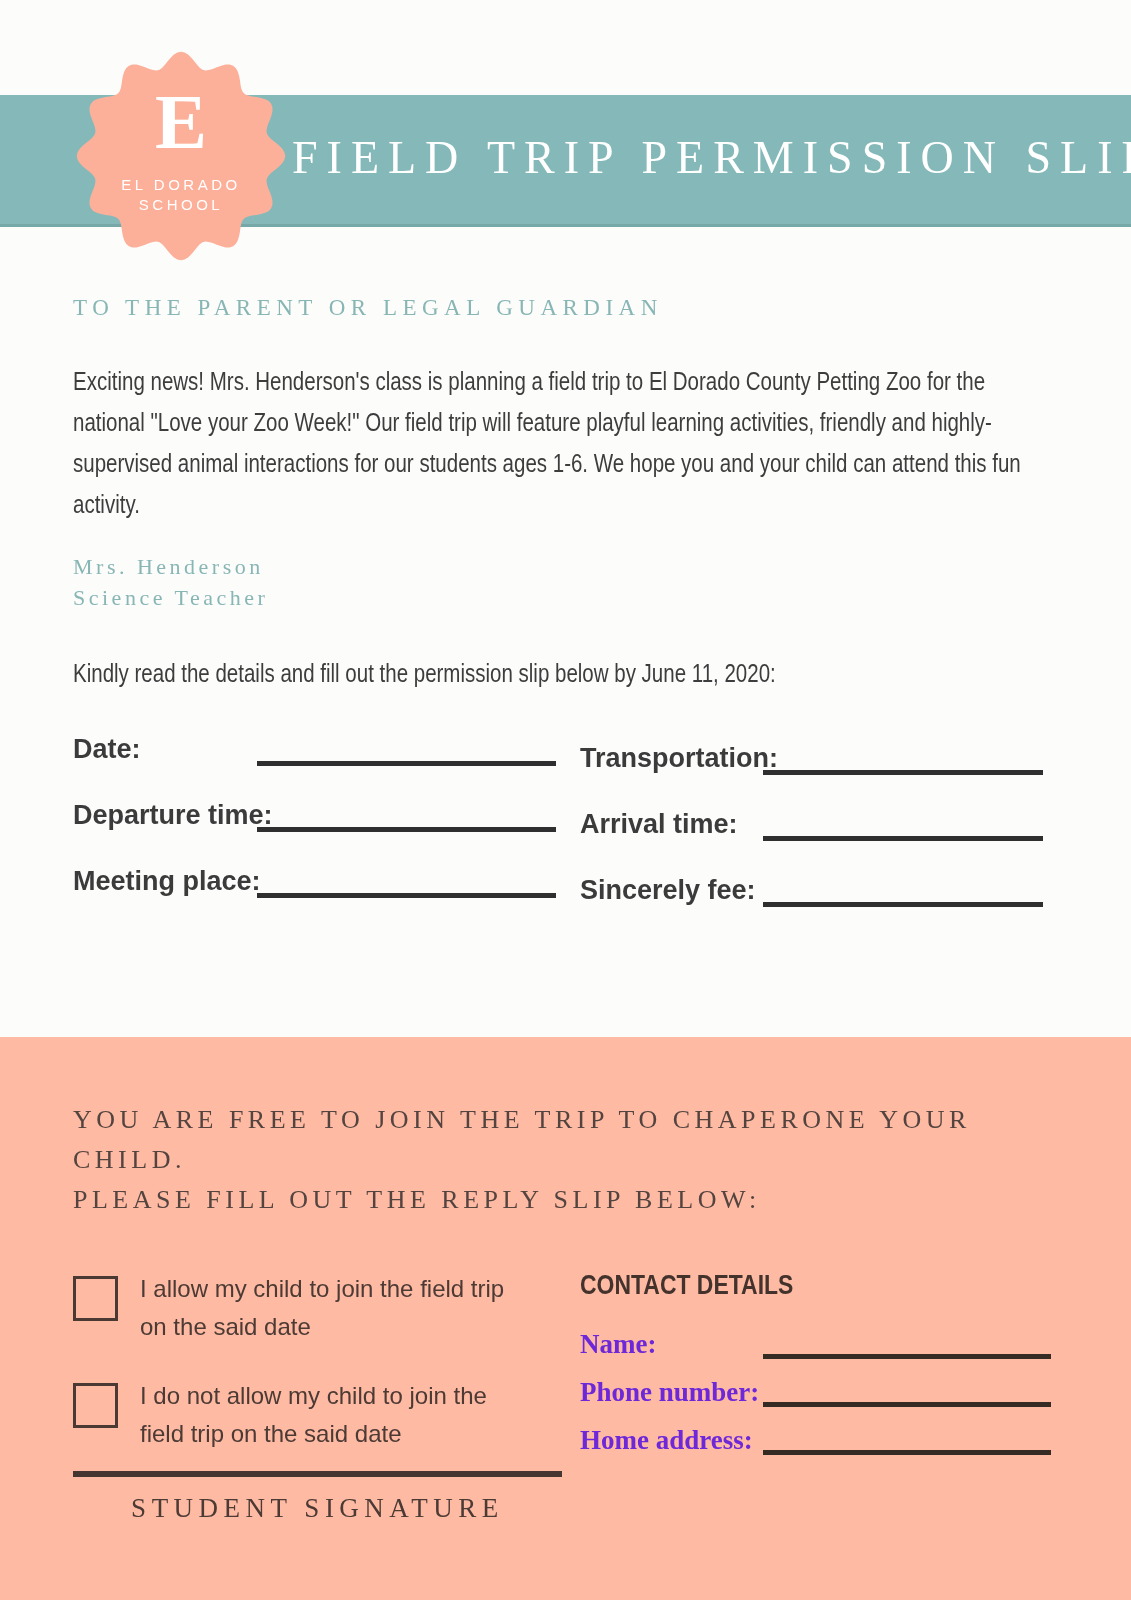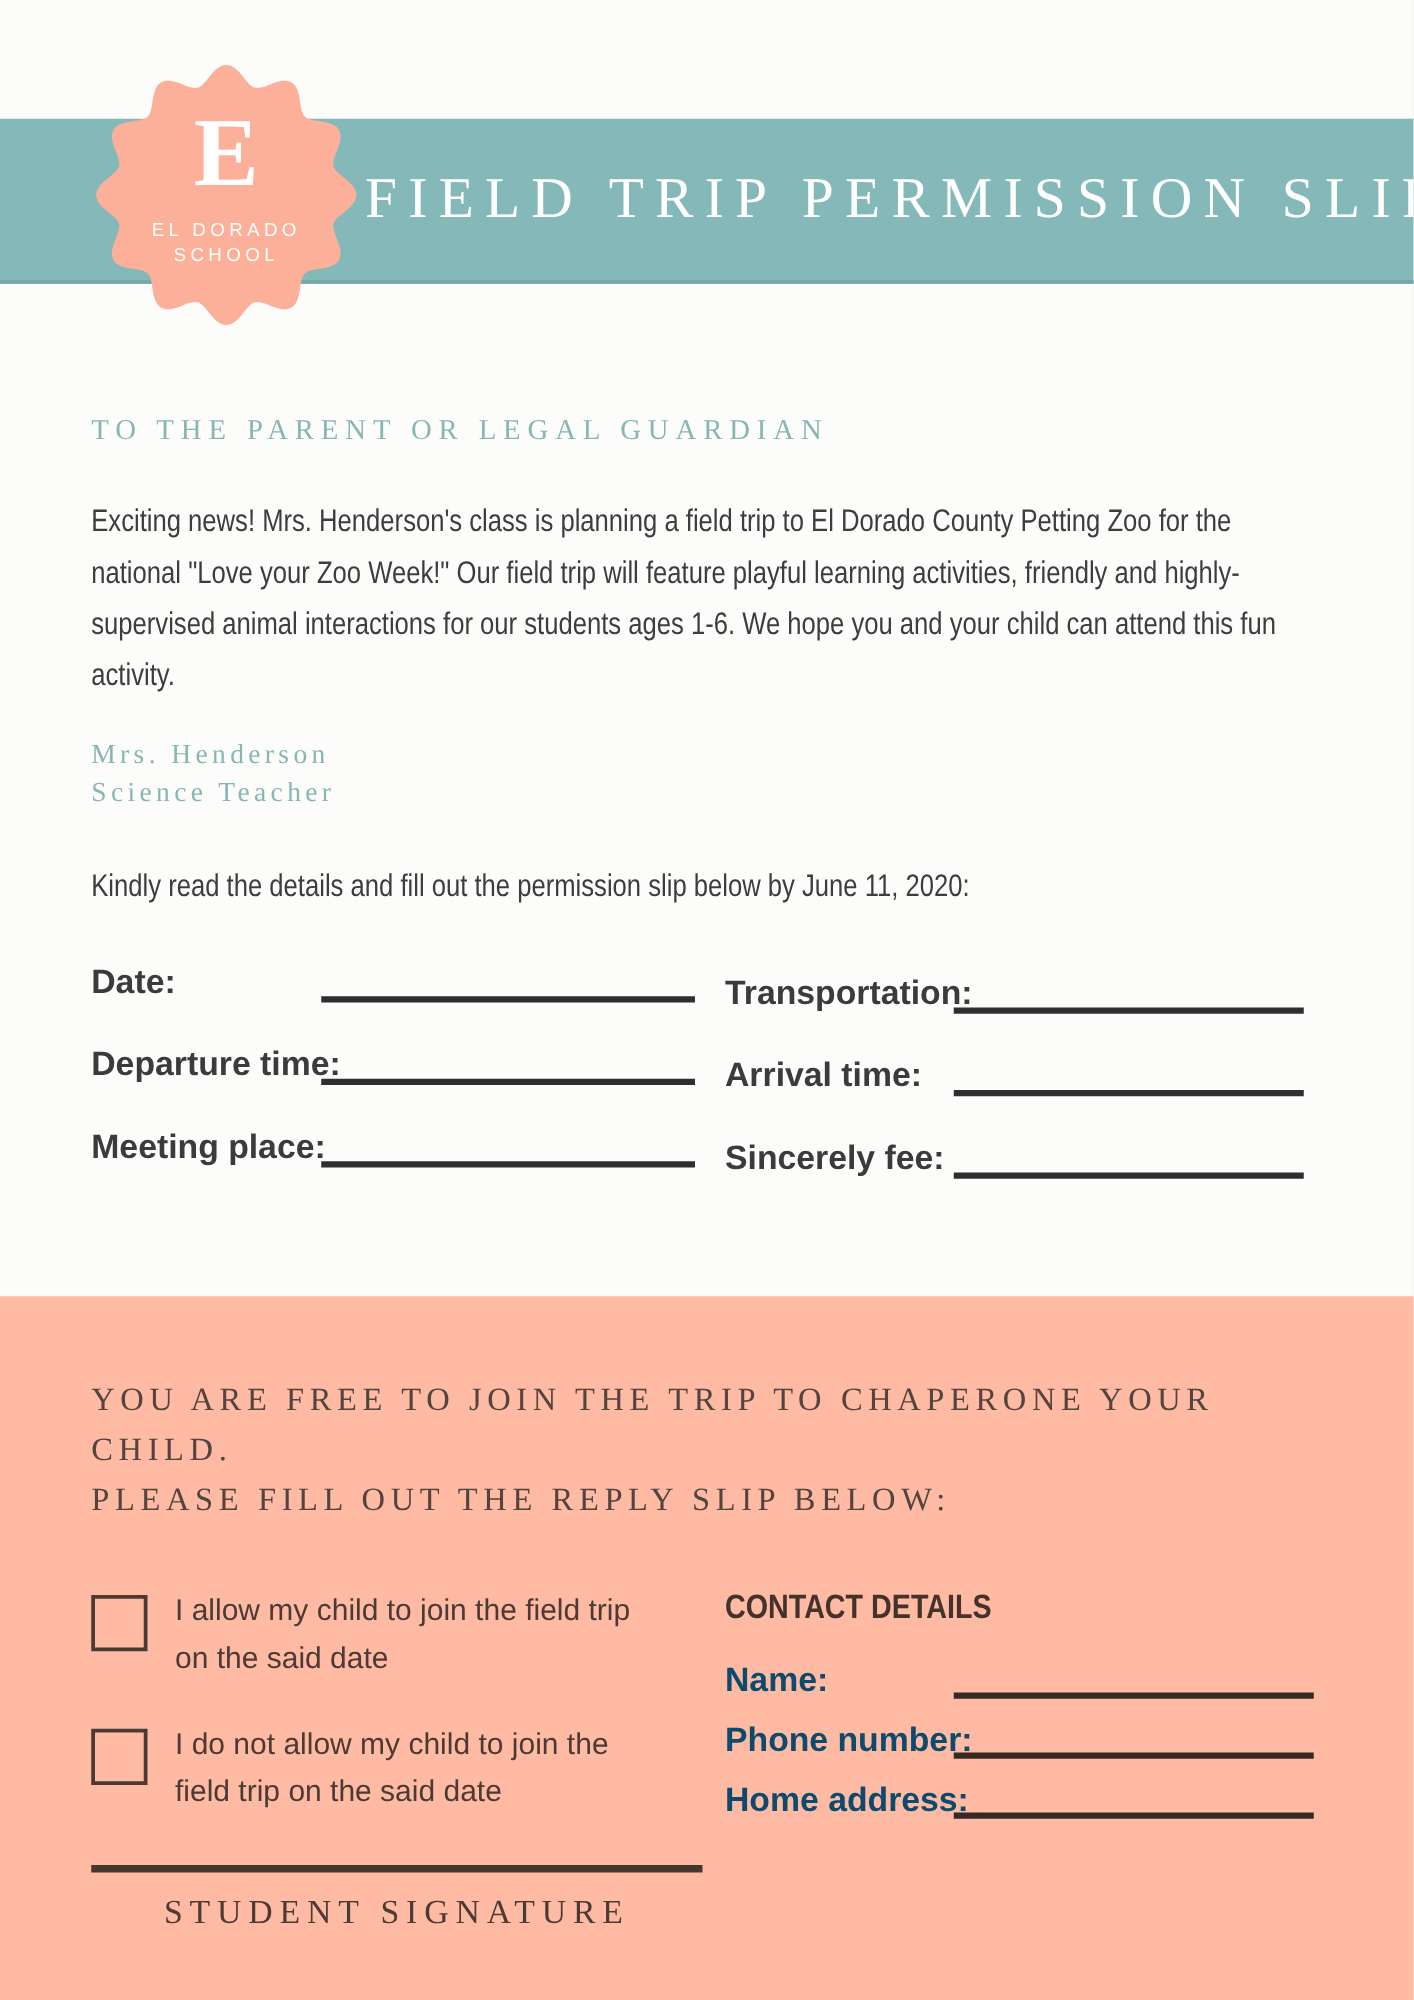--- a/index.html
+++ b/index.html
@@ -27,21 +27,21 @@
     position:absolute; inset:0; display:flex; flex-direction:column;
     align-items:center; text-align:center; color:#ffffff;
   }
   .badge-initial {
     margin-top:38px;
     font-family:"Liberation Serif","DejaVu Serif",serif;
     font-weight:700; font-size:78px; line-height:1;
   }
   .badge-school { margin-top:14px; font-size:15px; letter-spacing:3.5px; line-height:20px; }
   
-  .letter { height:810px; padding:104px 86px 0 73px; overflow:hidden; }
+  .letter { height:810px; padding:68px 86px 0 73px; overflow:hidden; }
   .salutation {
     font-family:"Liberation Serif","DejaVu Serif",serif; font-weight:400;
     font-size:23px; letter-spacing:5.5px; color:#87b6b5;
   }
   .cond { transform:scaleX(0.82); transform-origin:0 0; }
   .letter-body {
     margin-top:40px; width:1185px;
     font-size:25px; line-height:41px; color:#3d3d3d;
   }
   .closing {
@@ -78,27 +78,27 @@
   .choice-label { margin-left:22px; width:370px; font-size:24px; line-height:38px; color:#4c3a35; }
   .contact { flex:1; }
   .contact-heading {
     font-weight:700; font-size:27px; color:#44332d; white-space:nowrap;
     transform:scaleX(0.85); transform-origin:0 0;
   }
   .contact-rows { margin-top:28px; }
   .ct-row { display:flex; height:32px; margin-bottom:16px; }
   .ct-label-box { width:183px; }
   .ct-label {
-    font-weight:700; font-size:27px; color:#0c4a6e; white-space:nowrap;
-    transform:scaleX(0.82); transform-origin:0 50%;
+    font-weight:700; font-size:27px; color:#6d28d9; white-space:nowrap;
+    transform:scaleX(0.82); transform-origin:0 50%;font-family:Liberation Serif, serif;
   }
   .ct-blank { flex:1; align-self:flex-end; height:5px; background:#362a24; margin-bottom:2px; }
   
   .signatures {
-    position:absolute; left:73px; right:86px; top:455px;
+    position:absolute; left:73px; right:86px; top:434px;
     display:flex; justify-content:space-between;
   }
   .sig-block-left  { width:489px; }
   .sig-block-right { width:451px; }
   .sig-line { height:6px; background:#453631; }
   .sig-label {
     margin-top:16px; text-align:center;
     font-family:"Liberation Serif","DejaVu Serif",serif;
     font-size:27px; letter-spacing:5.5px; color:#4c3a35; white-space:nowrap;
   }

